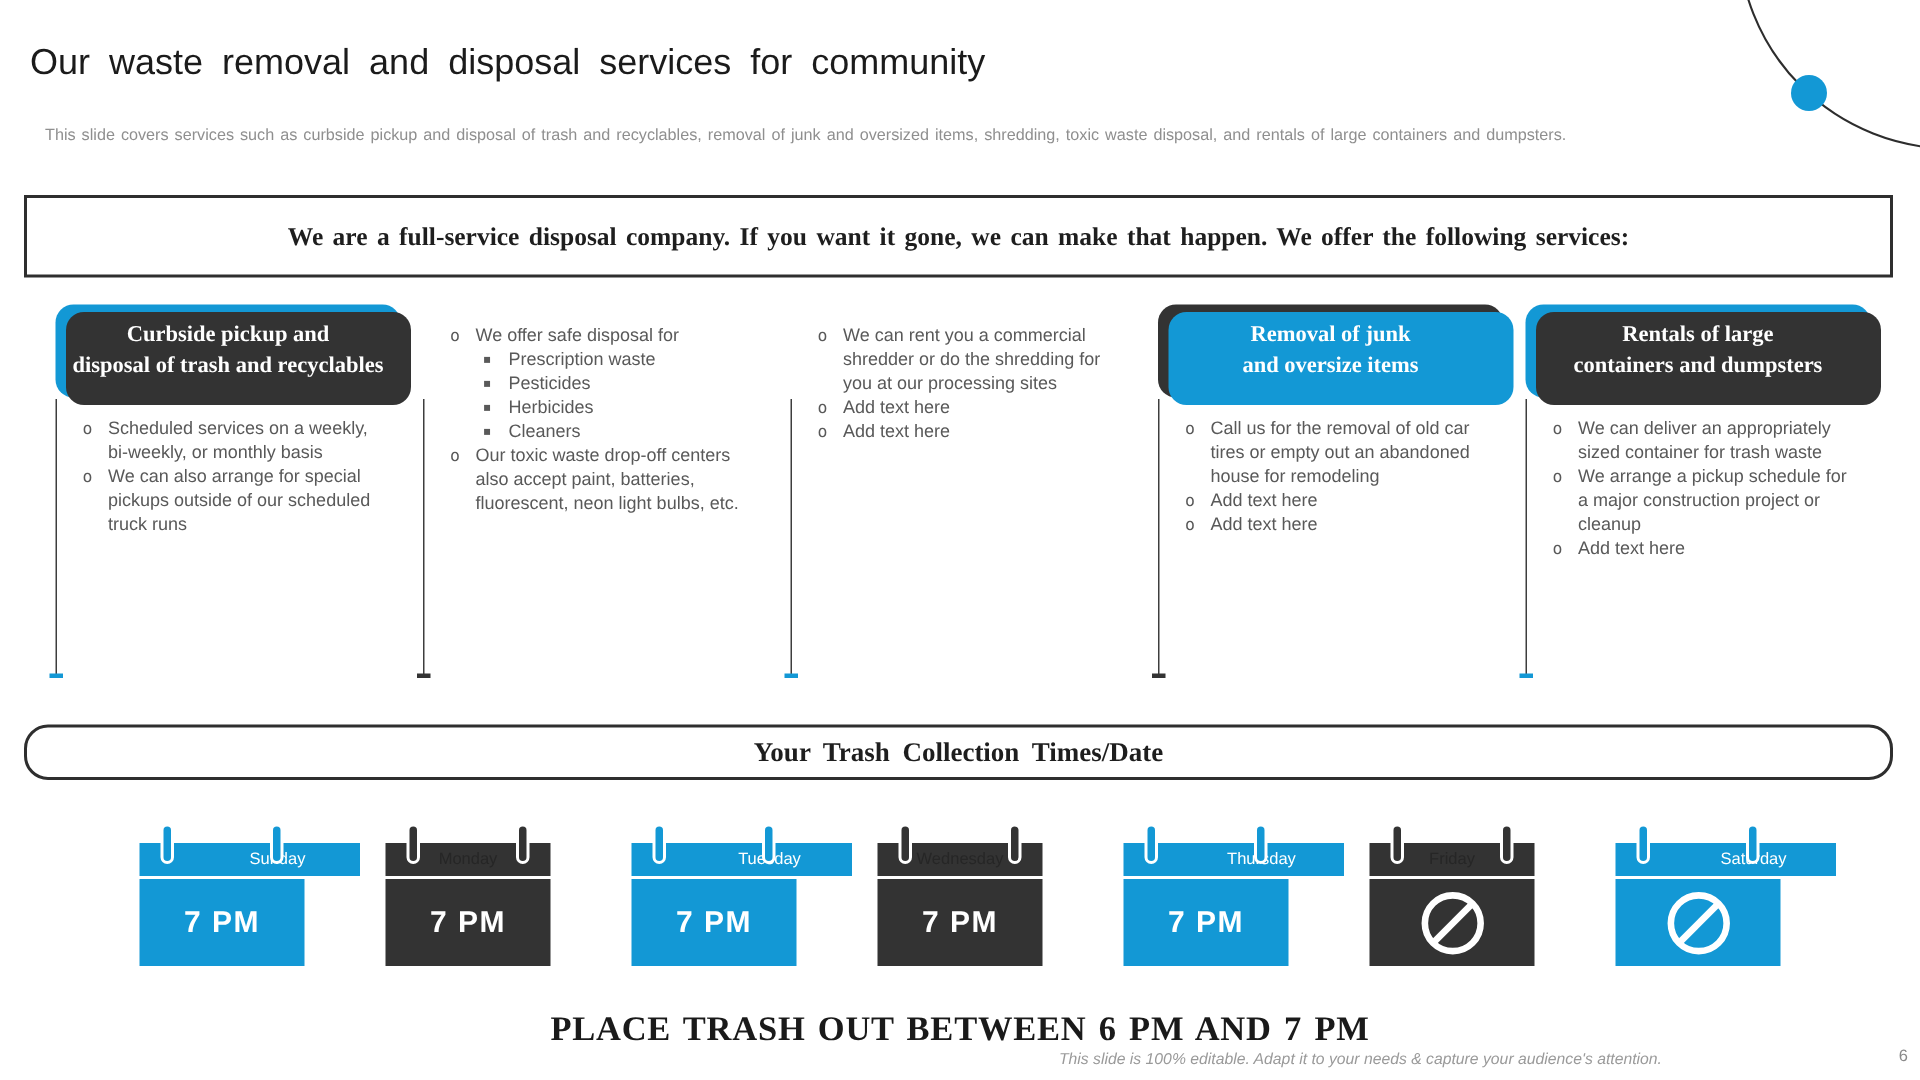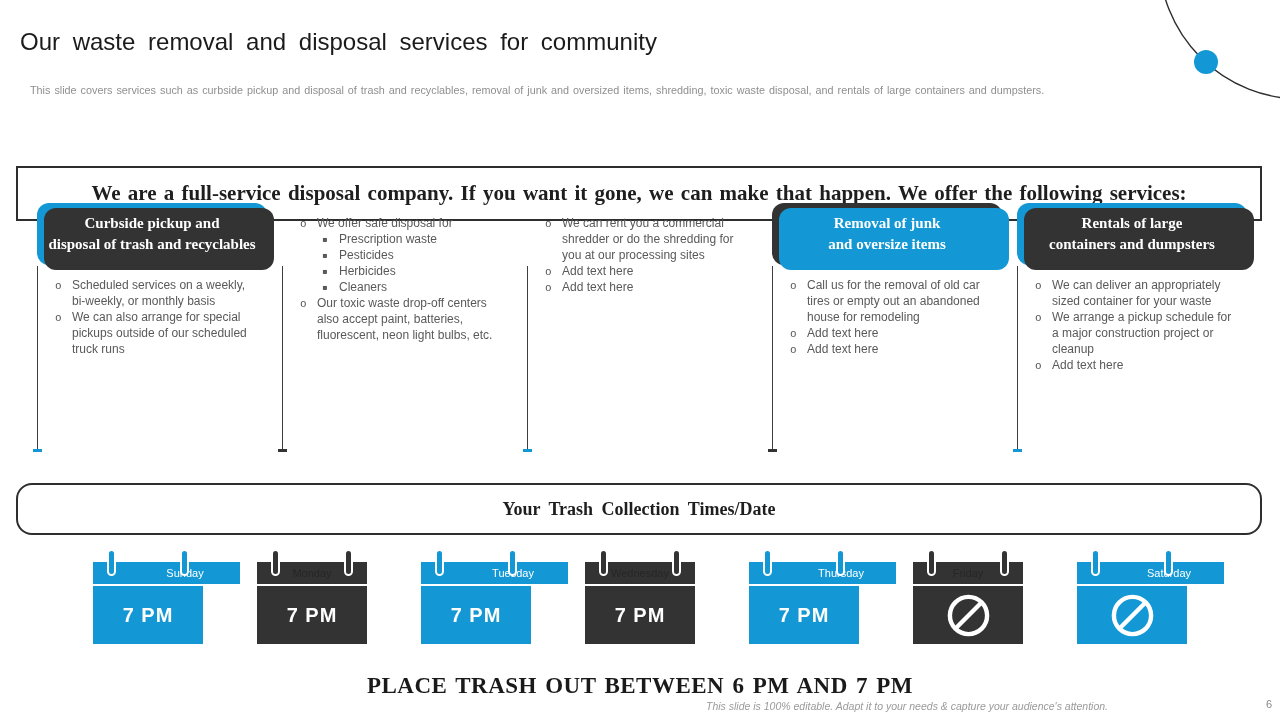--- a/index.html
+++ b/index.html
@@ -10,22 +10,22 @@
   .title { position:absolute; left:20px; top:28px; font-family:Liberation Sans, sans-serif;
            font-size:24px; color:#1b1b1b; word-spacing:6px; white-space:nowrap; }
   .subtitle { position:absolute; left:30px; top:84px; font-size:10.8px; color:#8f8f8f;
               word-spacing:1px; white-space:nowrap; }
   .decor { position:absolute; left:1080px; top:0; width:200px; height:130px; }
 
   
   .banner { position:absolute; left:16px; width:1246px; box-sizing:border-box;
             border:2px solid #2e2e2e; display:flex; align-items:center; justify-content:center;
             font-family:"Liberation Serif", serif; font-weight:bold; color:#1e1e1e; background:#fff; }
-  .banner.intro { top:130px; height:55px; font-size:21px; word-spacing:2px;margin-top:36px; }
-  .banner.sched { top:483px; height:52px; font-size:18px; word-spacing:4px;border-radius:16px; }
+  .banner.intro { top:130px; height:55px; font-size:17px; word-spacing:2px; }
+  .banner.sched { top:483px; height:37px; font-size:18px; word-spacing:4px;border-radius:16px; }
 
   
   .services { position:absolute; left:0; top:203px; width:1280px; height:260px; }
   .service-col { position:absolute; top:0; width:230px; z-index:1; }
   .svc-head { position:relative; z-index:1; width:230px; height:62px; border-radius:12px;
               display:flex; align-items:center; justify-content:center; text-align:center;
               color:#fff; font-family:"Liberation Serif", serif; font-weight:bold;
               font-size:15px; line-height:1.4; white-space:pre-line; padding:0 6px;
               box-sizing:border-box; }
   .svc-head::before { content:""; position:absolute; left:7px; top:5px; width:100%; height:100%;
@@ -175,21 +175,21 @@
   </div>
 
   <div class="service-col blue" style="left: 1017px;">
     <div class="svc-head">Rentals of large
 containers and dumpsters</div>
     <div class="svc-line"></div>
     <div class="svc-cap"></div>
     <div class="svc-list">
           <div class="bullet">
             <span class="mk">o</span>
-            <span>We can deliver an appropriately sized container for your waste</span>
+            <span>We can deliver an appropriately sized container for trash waste</span>
           </div>
           <div class="bullet">
             <span class="mk">o</span>
             <span>We arrange a pickup schedule for a major construction project or cleanup</span>
           </div>
           <div class="bullet">
             <span class="mk">o</span>
             <span>Add text here</span>
           </div>
         </div>

